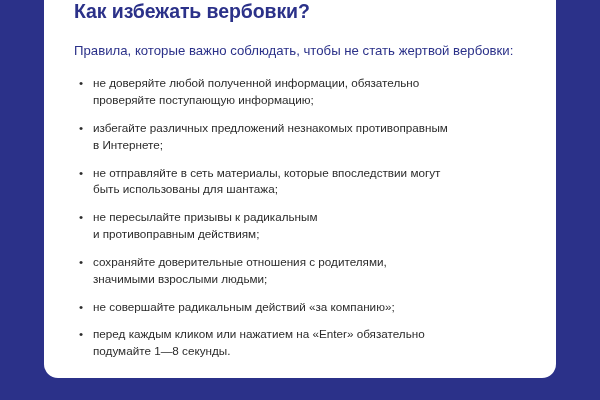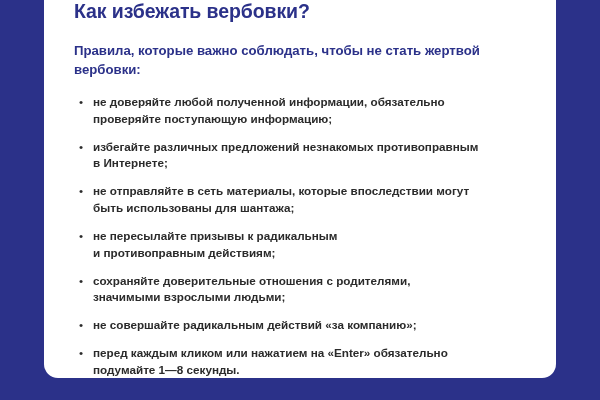--- a/index.html
+++ b/index.html
@@ -35,21 +35,21 @@
     color: #2b3189;
     font-size: 19.5px;
     font-weight: bold;
     line-height: 1.15;
     margin: 0 0 20px 0;
     letter-spacing: -0.1px;
   }
   .subtitle {
     color: #2b3189;
     font-size: 13.2px;
-    font-weight: bold;
+    font-weight: normal;
     line-height: 1.42;
     margin: 0 0 14px 0;
   }
   ul.rules {
     list-style: none;
     margin: 0;
     padding: 0;
   }
   ul.rules li {
     position: relative;
@@ -66,21 +66,20 @@
     position: absolute;
     left: 5px;
     top: 0px;
     color: #2b2b2b;
     font-size: 11.7px;
     line-height: 1.44;
   }
   .rule-text {
     display: block;
     white-space: pre-line;
-    font-weight: bold;
   }
 </style>
 </head>
 <body>
 
 <div class="poster">
   <div class="card">
 
     <h1 class="title">Как избежать вербовки?</h1>
 

